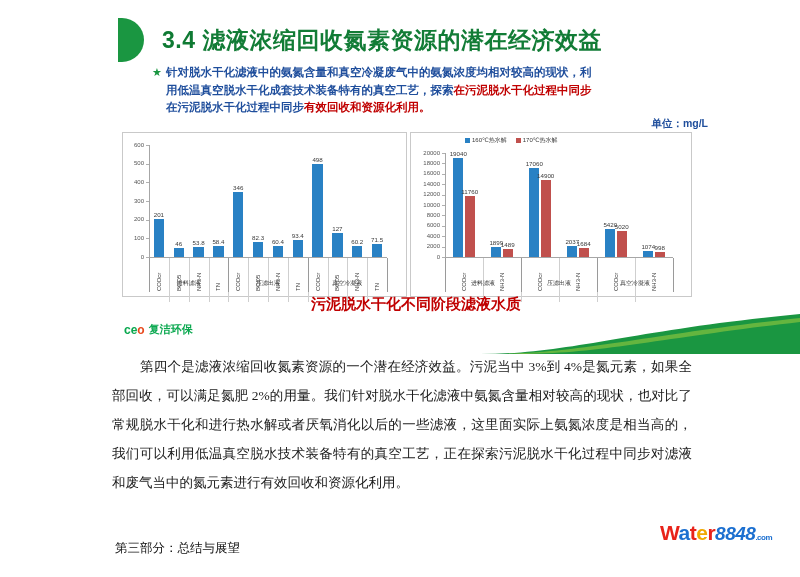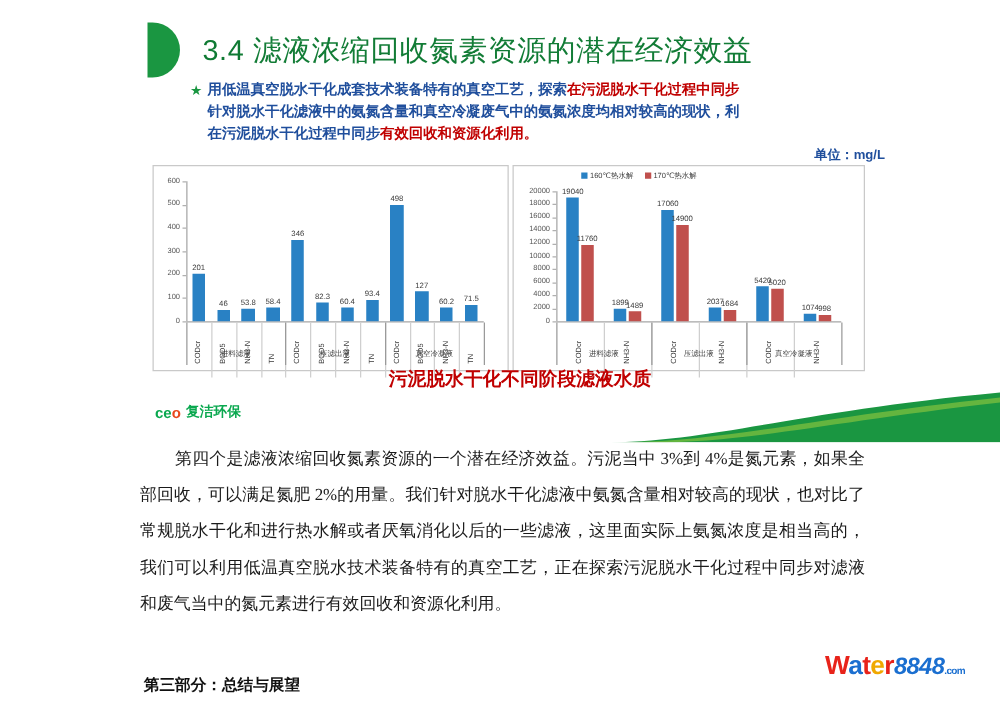--- a/index.html
+++ b/index.html
@@ -7,21 +7,21 @@
     width:800px;height:577px;background:#ffffff;
     font-family:"Liberation Sans","DejaVu Sans",sans-serif;
     overflow:hidden;position:relative;
   }
   .slide{position:absolute;left:0;top:0;width:800px;height:350px;}
 
   
   .title-row{position:absolute;left:118px;top:18px;display:flex;align-items:center;}
   .title-marker{width:26px;height:44px;background:#1a9641;
     border-radius:0 26px 26px 0;}
-  .title-text{margin-left:18px;font-size:23px;font-weight:normal;color:#127c36;
+  .title-text{margin-left:18px;font-size:23px;font-weight:bold;color:#127c36;
     letter-spacing:.5px;white-space:nowrap;}
   .title-num{color:#0f7a33;}
 
   
   .bullet-block{position:absolute;left:166px;top:64px;width:520px;}
   .bullet-star{position:absolute;left:-14px;top:2px;color:#1a9641;font-size:11px;}
   .bullet-line{font-size:11.5px;font-weight:bold;line-height:17.5px;color:#1f4e9c;
     white-space:nowrap;}
   .bullet-line .red{color:#c00000;}
 
@@ -71,21 +71,21 @@
   .swoosh{position:absolute;left:480px;top:312px;width:320px;height:42px;overflow:hidden;}
 
   
   .body-text{position:absolute;left:112px;top:352px;width:580px;
     font-family:"Liberation Serif","DejaVu Serif",serif;
     font-size:13.5px;color:#1a1a1a;line-height:29px;text-align:justify;}
   .body-text p{margin:0;}
   .indent{text-indent:28px;}
 
   .section-head{position:absolute;left:115px;top:540px;
-    font-family:"Liberation Sans",sans-serif;font-size:12.5px;font-weight:bold;color:#111;}
+    font-family:"Liberation Sans",sans-serif;font-size:12.5px;font-weight:normal;color:#111;}
 
   
   .watermark{position:absolute;left:660px;top:522px;width:135px;height:48px;}
   .wm-row1{font-size:21px;font-weight:bold;line-height:22px;letter-spacing:-.5px;}
   .wm-row1 .w{color:#e8231a;}
   .wm-row1 .a{color:#1b6fd0;}
   .wm-row1 .t{color:#e8231a;}
   .wm-row1 .e{color:#f0a800;}
   .wm-row1 .r{color:#e8231a;}
   .wm-row1 .num{color:#1b6fd0;font-style:italic;font-weight:bold;font-size:19px;}
@@ -105,24 +105,24 @@
   <div class="title-row">
     <div class="title-marker"></div>
     <div class="title-text">
       <span class="title-num">3.4</span>
       <span>滤液浓缩回收氮素资源的潜在经济效益</span>
     </div>
   </div>
 
   <div class="bullet-block">
     <span class="bullet-star">★</span>
+    <div class="bullet-line">针对脱水干化滤液中的氨氮含量和真空冷凝废气中的氨氮浓度均相对较高的现状，利</div>
     <div class="bullet-line">
       <span>用低温真空脱水干化成套技术装备特有的真空工艺，探索</span><span class="red">在污泥脱水干化过程中同步</span>
     </div>
-    <div class="bullet-line">针对脱水干化滤液中的氨氮含量和真空冷凝废气中的氨氮浓度均相对较高的现状，利</div>
     <div class="bullet-line">
       <span>在污泥脱水干化过程中同步</span><span class="red">有效回收和资源化利用。</span>
     </div>
   </div>
 
   <div class="unit-label">单位：mg/L</div>
 
   <div class="chart-box" id="chart-left">
     <div class="plot" id="plot-left">
         <div class="axis-lbl" style="left: 0px; top: 120.5px; width: 21px;">0</div>

